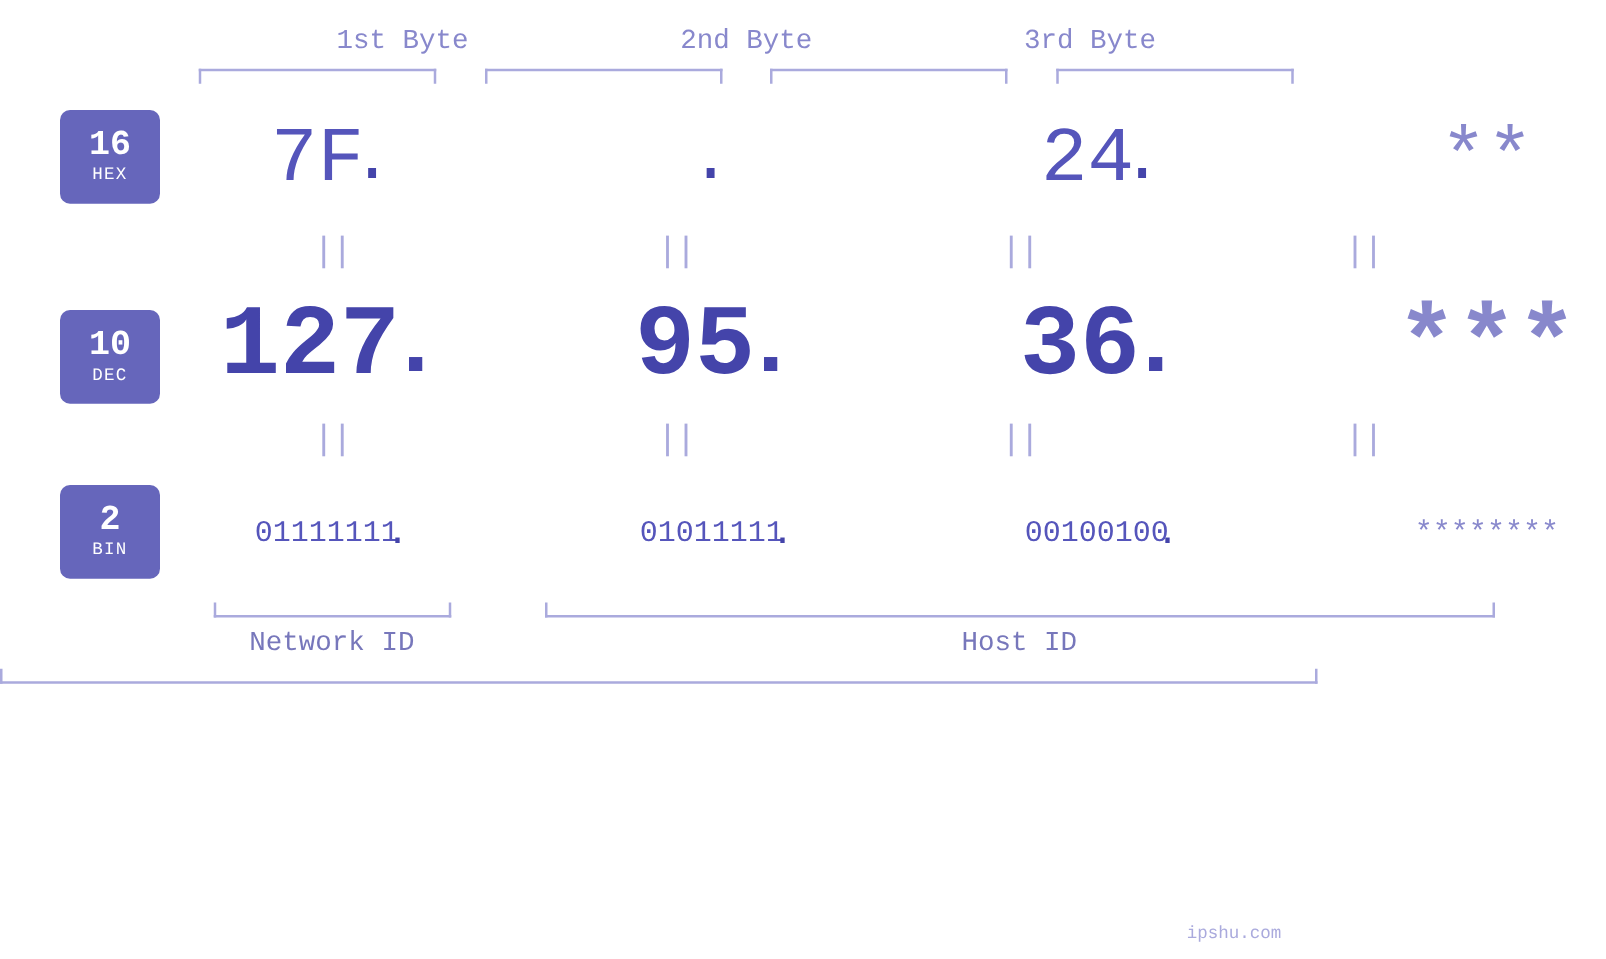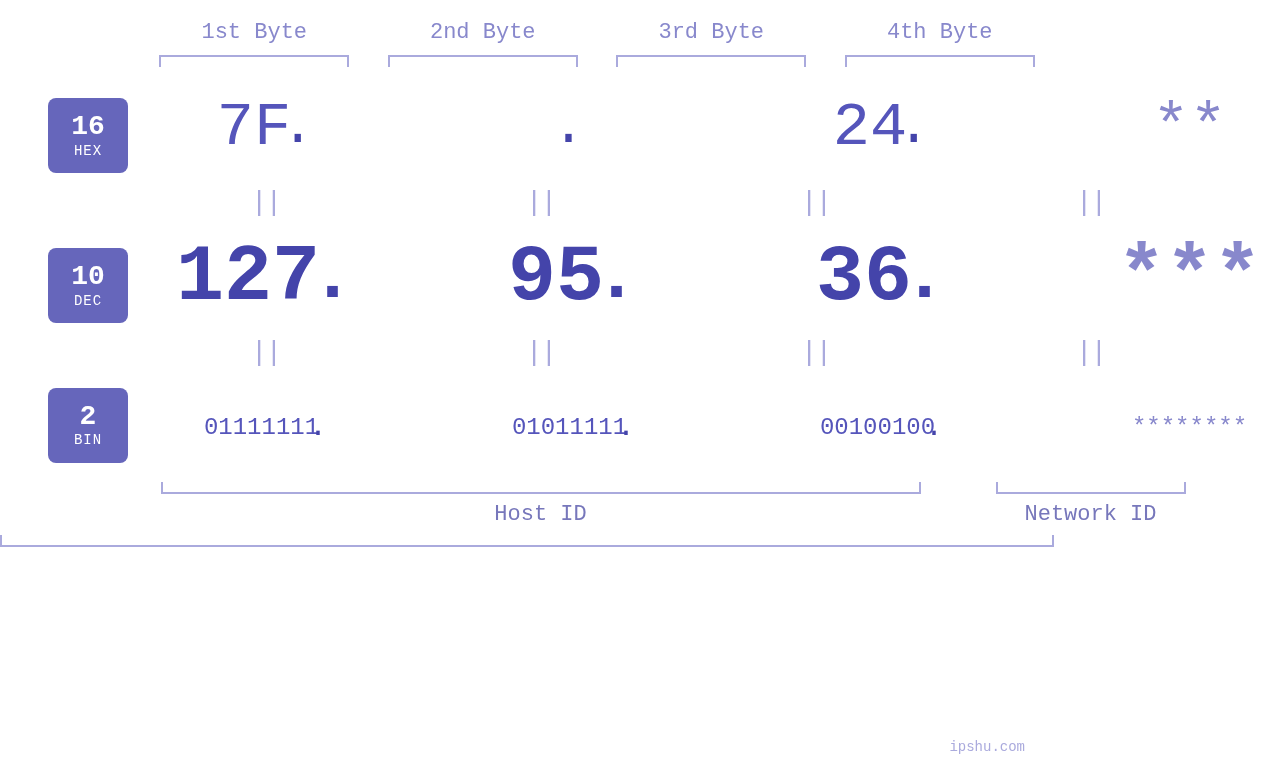--- a/index.html
+++ b/index.html
@@ -238,21 +238,20 @@
   </style>
 </head>
 <body>
 
 <div class="main-container">
 
   <div class="byte-headers">
     <div class="byte-header-cell">1st Byte</div>
     <div class="byte-header-cell">2nd Byte</div>
     <div class="byte-header-cell">3rd Byte</div>
-    <div class="byte-header-cell">4th Byte</div>
   </div>
 
   <div class="bracket-row">
     <div class="bracket-cell">
       <div class="bracket"></div>
     </div>
     <div class="bracket-cell">
       <div class="bracket"></div>
     </div>
     <div class="bracket-cell">
@@ -260,21 +259,21 @@
     </div>
     <div class="bracket-cell">
       <div class="bracket"></div>
     </div>
   </div>
 
   <div style="display:flex; flex-direction:row; width:100%; align-items:flex-start; padding-left:48px;">
 
     <div class="left-labels">
 
-      <div style="height:100px; display:flex; align-items:flex-end; justify-content:center;">
+      <div style="height:100px; display:flex; align-items:center; justify-content:center;">
         <div class="base-badge">
           <span class="base-num">16</span>
           <span class="base-label">HEX</span>
         </div>
       </div>
 
       <div style="height:50px;"></div>
 
       <div style="height:100px; display:flex; align-items:flex-end; justify-content:center;">
         <div class="base-badge">
@@ -373,29 +372,29 @@
           <span class="data-value bin-value">00100100</span>
           <span class="dot bin-dot">.</span>
         </div>
         <div class="data-cell">
           <span class="data-value bin-value masked">********</span>
         </div>
       </div>
 
       <div style="display:flex; flex-direction:row; margin-top:5px;">
 
+        <div style="width:275px; display:flex; flex-direction:column; align-items:center;">
+          <div style="width:190px; height:12px; border-bottom:2px solid #aaaadd; border-left:2px solid #aaaadd; border-right:2px solid #aaaadd;"></div>
+          <span class="bracket-label">Network ID</span>
+        </div>
+
         <div style="width:825px; display:flex; flex-direction:column; align-items:center;">
           <div style="width:760px; height:12px; border-bottom:2px solid #aaaadd; border-left:2px solid #aaaadd; border-right:2px solid #aaaadd;"></div>
           <span class="bracket-label">Host ID</span>
         </div>
-
-        <div style="width:275px; display:flex; flex-direction:column; align-items:center;">
-          <div style="width:190px; height:12px; border-bottom:2px solid #aaaadd; border-left:2px solid #aaaadd; border-right:2px solid #aaaadd;"></div>
-          <span class="bracket-label">Network ID</span>
-        </div>
       </div>
 
     </div>
   </div>
 
   <div class="wide-bracket-row">
     <div class="wide-bracket"></div>
   </div>
 
 

